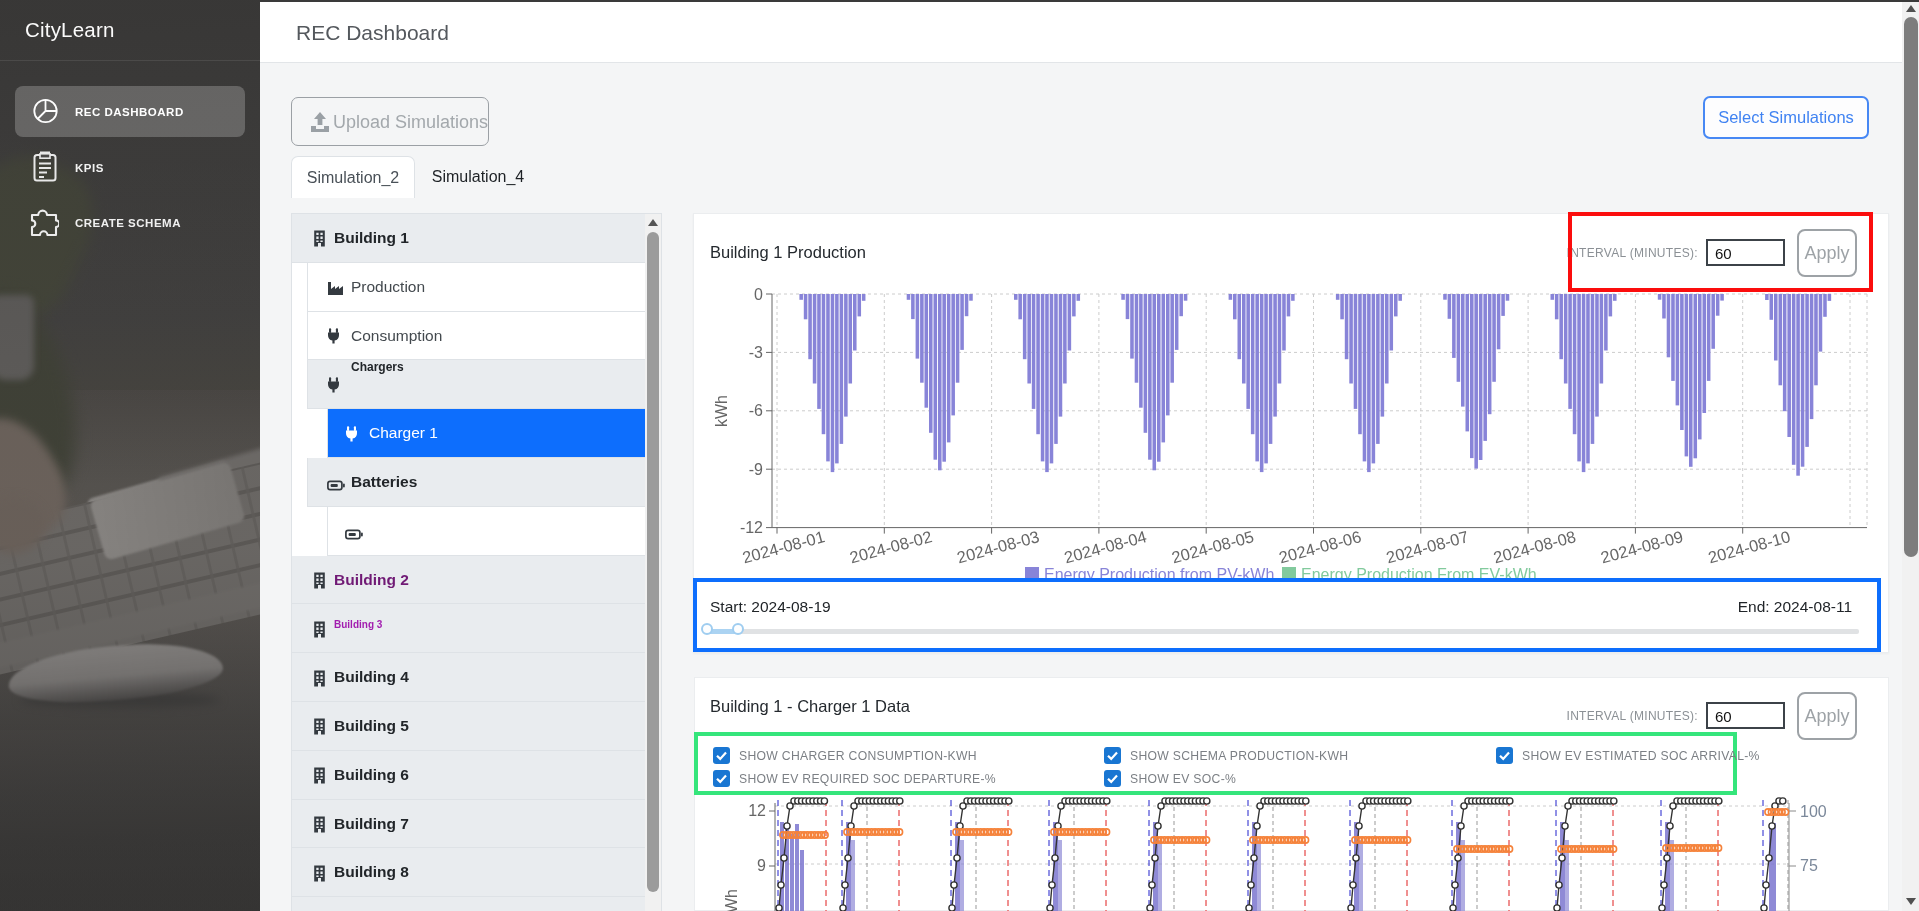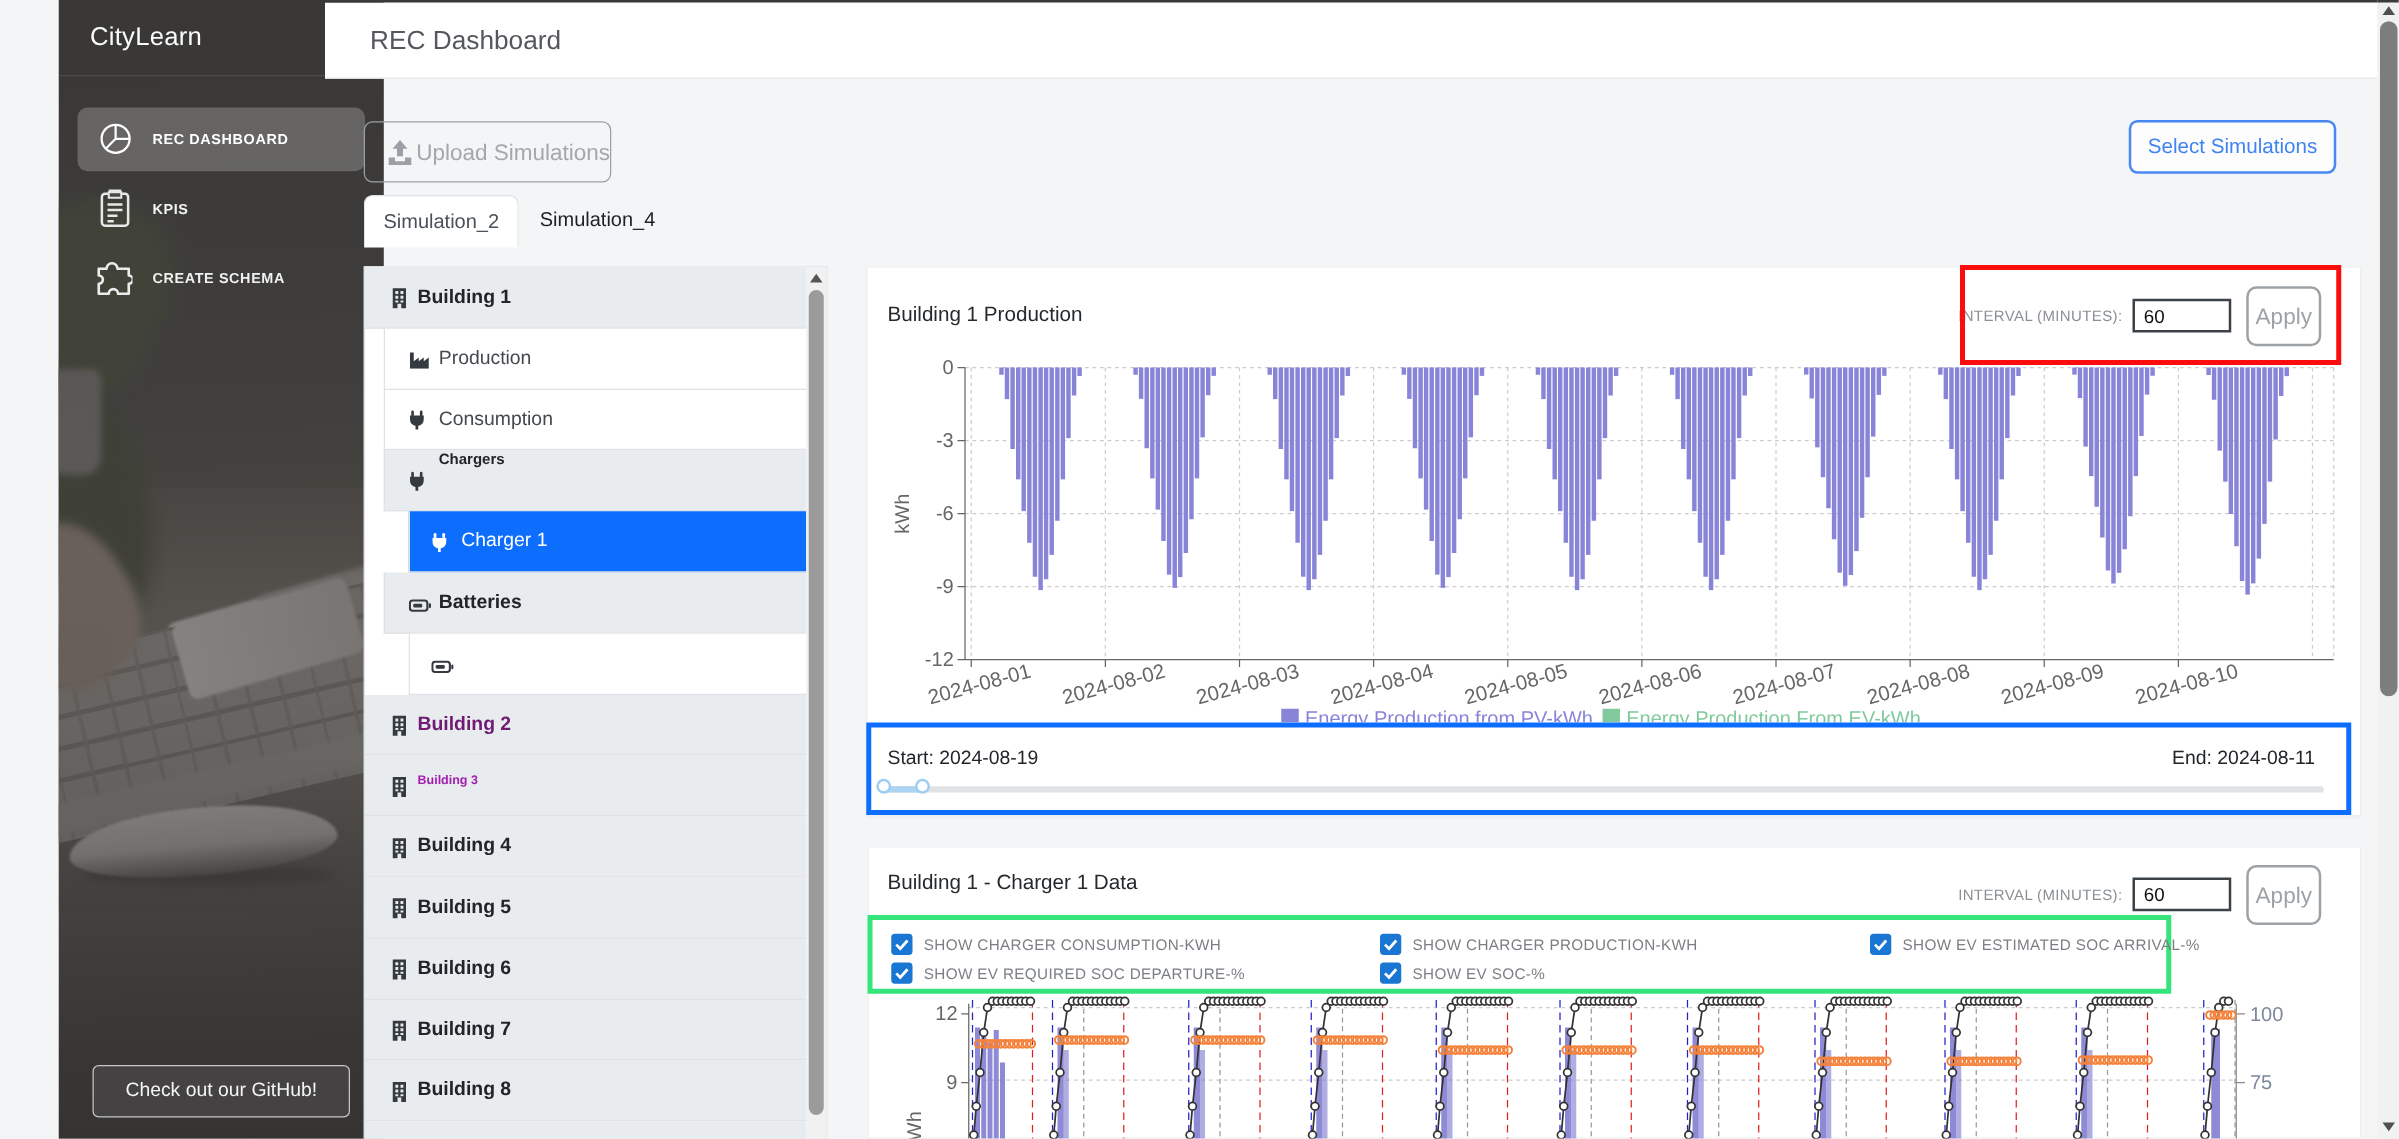--- a/index.html
+++ b/index.html
@@ -1,21 +1,21 @@
 <!DOCTYPE html>
 <html><head><meta charset="utf-8">
 <style>
 * { margin:0; padding:0; box-sizing:border-box; }
 html,body { width:1919px; height:911px; overflow:hidden; }
 body { font-family:"Liberation Sans", sans-serif; background:#f4f5f6; position:relative; }
 .abs { position:absolute; }
 </style></head>
 <body>
 
-<div class="abs" style="left:0;top:0;width:260px;height:911px;background:linear-gradient(178deg,#393837 0%,#3d3c3b 18%,#41403f 35%,#46443f 44%,#55514d 52%,#5b5753 60%,#524e4b 70%,#454341 82%,#3b3a39 92%,#383736 100%);overflow:hidden;margin-left:47px;">
+<div class="abs" style="left:0;top:0;width:260px;height:911px;background:linear-gradient(178deg,#393837 0%,#3d3c3b 18%,#41403f 35%,#46443f 44%,#55514d 52%,#5b5753 60%,#524e4b 70%,#454341 82%,#3b3a39 92%,#383736 100%);overflow:hidden;">
 
   <div class="abs" style="left:0;top:390px;width:260px;height:340px;background:linear-gradient(180deg,#4a4744 0%,#575450 28%,#5a5652 55%,#504d4a 78%,#454341 100%);"></div>
   <div class="abs" style="left:-45px;top:155px;width:130px;height:160px;background:#434538;border-radius:55% 45% 40% 60%;filter:blur(7px);transform:rotate(25deg);"></div>
   <div class="abs" style="left:-25px;top:290px;width:95px;height:210px;background:#3f4136;border-radius:40% 60% 50% 50%;filter:blur(8px);transform:rotate(-12deg);"></div>
   <div class="abs" style="left:-8px;top:295px;width:42px;height:85px;background:#605e5c;border-radius:8px 8px 14px 14px;filter:blur(3px);"></div>
 
   <div class="abs" style="left:92px;top:478px;width:148px;height:66px;background:linear-gradient(100deg,#8f8c89,#807d7a);border-radius:7px;transform:rotate(-16deg);filter:blur(1.2px);"></div>
   <div class="abs" style="left:160px;top:462px;width:110px;height:26px;background:#716e6b;transform:rotate(-16deg);filter:blur(2px);"></div>
 
   <div class="abs" style="left:-60px;top:498px;width:350px;height:148px;transform:rotate(-13deg);filter:blur(.6px);background:repeating-linear-gradient(90deg,rgba(98,95,92,0) 0 24px,rgba(98,95,92,.75) 24px 27px),repeating-linear-gradient(0deg,#6e6b68 0 21px,#5e5b58 21px 25px);"></div>
@@ -47,21 +47,20 @@
     <rect x="7" y="2.8" width="10" height="4.4" fill="#4a4948" stroke="#e8e8e8" stroke-width="1.6"></rect>
     <path d="M6 12.5 H18 M6 17 H18 M6 21.5 H14 M6 26 H11"></path>
   </svg>
   <div class="abs" style="left:75px;top:162px;color:#f2f2f2;font-size:11.5px;font-weight:bold;letter-spacing:.5px;">KPIS</div>
 
   <svg class="abs" style="left:29px;top:207px;" width="30" height="30" viewBox="0 0 30 30" fill="none" stroke="#ececec" stroke-width="2.1" stroke-linejoin="round">
     <path d="M3 8 H9.2 A4.4 4.4 0 1 1 18 8 H27 V13.4 A3.3 3.3 0 1 1 27 20 V28 H18.4 A3.7 3.7 0 1 0 11 28 H3 V20 A3.3 3.3 0 1 0 3 13.4 Z"></path>
   </svg>
   <div class="abs" style="left:75px;top:217px;color:#f0f0f0;font-size:11.5px;font-weight:bold;letter-spacing:.5px;">CREATE SCHEMA</div>
 
-  <div class="abs" style="left:27px;top:852px;width:206px;height:42px;border:1px solid #c6c6c6;border-radius:5px;background:rgba(110,108,106,.25);color:#f5f5f5;font-size:15.5px;text-align:center;line-height:40px;">Check out our GitHub!</div>
 </div>
 
 <div class="abs" style="left:260px;top:0;width:1659px;height:2px;background:#3a3a3a;z-index:40;"></div>
 <div class="abs" style="left:260px;top:2px;width:1642px;height:61px;background:#fff;border-bottom:1px solid #e2e5e8;"></div>
 <div class="abs" style="left:296px;top:21px;font-size:21px;color:#54585d;">REC Dashboard</div>
 
 <div class="abs" style="left:291px;top:97px;width:198px;height:49px;border:1.5px solid #9ba0a5;border-radius:7px;">
   <svg class="abs" style="left:17px;top:14px;" width="22" height="21" viewBox="0 0 22 21">
     <g fill="#9aa0a5">
         <path d="M11 0 L17 7 H13.4 V13 H8.6 V7 H5 Z"></path>
@@ -407,21 +406,21 @@
 <div class="abs" style="left:1797px;top:692px;width:60px;height:48px;border:2px solid #9da2a6;border-radius:8px;background:#fff;text-align:center;line-height:44px;font-size:18px;color:#9da2a6;">Apply</div>
 
 <div class="abs" style="left:694px;top:732px;width:1043px;height:63px;border:4px solid #35e57b;"></div>
 <div class="abs" style="left:713px;top:747px;width:17px;height:17px;background:#1976d2;border-radius:3px;"><svg width="17" height="17" viewBox="0 0 17 17">
       <path d="M4 8.7 L7.2 11.9 L13 5.4" stroke="#fff" stroke-width="2.2" fill="none"></path>
     </svg></div>
 <div class="abs" style="left:739px;top:749px;font-size:12.2px;color:#7b7f84;letter-spacing:.3px;">SHOW CHARGER CONSUMPTION-KWH</div>
 <div class="abs" style="left:1104px;top:747px;width:17px;height:17px;background:#1976d2;border-radius:3px;"><svg width="17" height="17" viewBox="0 0 17 17">
       <path d="M4 8.7 L7.2 11.9 L13 5.4" stroke="#fff" stroke-width="2.2" fill="none"></path>
     </svg></div>
-<div class="abs" style="left:1130px;top:749px;font-size:12.2px;color:#7b7f84;letter-spacing:.3px;">SHOW CHARGER PRODUCTION-KWH</div>
+<div class="abs" style="left:1130px;top:749px;font-size:12.2px;color:#7b7f84;letter-spacing:.3px;">SHOW SCHEMA PRODUCTION-KWH</div>
 <div class="abs" style="left:1496px;top:747px;width:17px;height:17px;background:#1976d2;border-radius:3px;"><svg width="17" height="17" viewBox="0 0 17 17">
       <path d="M4 8.7 L7.2 11.9 L13 5.4" stroke="#fff" stroke-width="2.2" fill="none"></path>
     </svg></div>
 <div class="abs" style="left:1522px;top:749px;font-size:12.2px;color:#7b7f84;letter-spacing:.3px;">SHOW EV ESTIMATED SOC ARRIVAL-%</div>
 <div class="abs" style="left:713px;top:770px;width:17px;height:17px;background:#1976d2;border-radius:3px;"><svg width="17" height="17" viewBox="0 0 17 17">
       <path d="M4 8.7 L7.2 11.9 L13 5.4" stroke="#fff" stroke-width="2.2" fill="none"></path>
     </svg></div>
 <div class="abs" style="left:739px;top:772px;font-size:12.2px;color:#7b7f84;letter-spacing:.3px;">SHOW EV REQUIRED SOC DEPARTURE-%</div>
 <div class="abs" style="left:1104px;top:770px;width:17px;height:17px;background:#1976d2;border-radius:3px;"><svg width="17" height="17" viewBox="0 0 17 17">
       <path d="M4 8.7 L7.2 11.9 L13 5.4" stroke="#fff" stroke-width="2.2" fill="none"></path>

